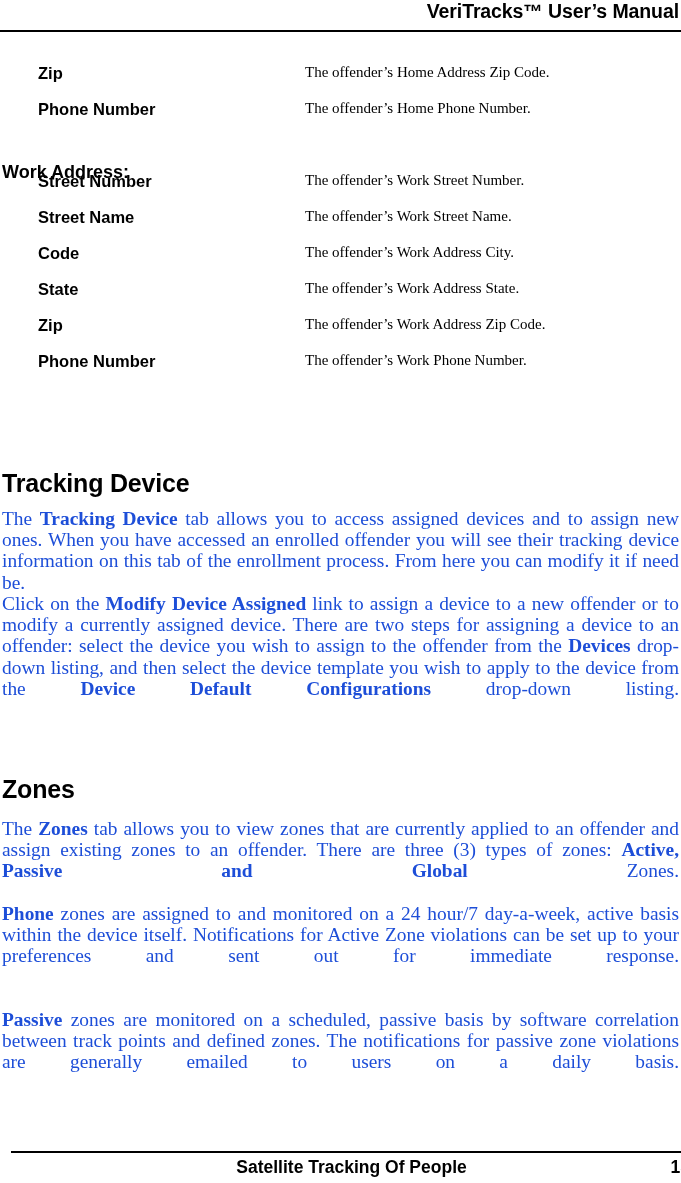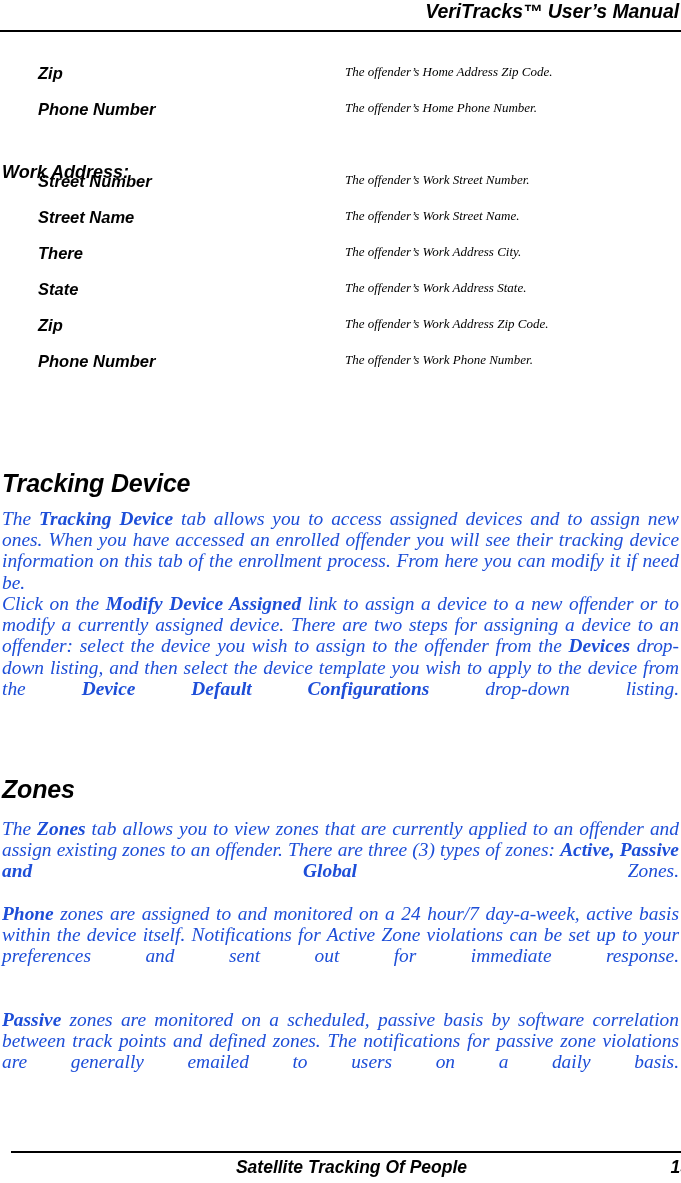--- a/index.html
+++ b/index.html
@@ -15,21 +15,20 @@
     color: #000000;
     font-family: "Liberation Serif", "DejaVu Serif", serif;
     -webkit-font-smoothing: none;
   }
 
   .page {
     position: absolute;
     left: 0; top: 0;
     width: 598px;
     height: 1183px;
-    font-style: italic;
   }
 
   
   .page-header {
     position: absolute;
     left: 0;
     top: 0;
     width: 681px;
     height: 31px;
   }
@@ -92,24 +91,23 @@
     font-size: 18px;
     line-height: 22px;
     white-space: nowrap;
     margin-top: 27px;
   }
   .def-desc {
     position: absolute;
     left: 303px;
     top: -1px;
     font-family: "Liberation Serif", "DejaVu Serif", serif;
-    font-size: 13px;
+    font-size: 15px;
     line-height: 22px;
     white-space: nowrap;
-    margin-left: 40px;
   }
 
   
   h2.section-heading {
     font-family: "Liberation Sans", "DejaVu Sans", sans-serif;
     font-weight: bold;
     font-size: 25px;
     line-height: 28px;
     margin: 0;
     padding: 0;
@@ -219,21 +217,21 @@
         </div>
         <div class="def-row">
           <div class="def-term">Street Number</div>
           <div class="def-desc">The offender’s Work Street Number.</div>
         </div>
         <div class="def-row">
           <div class="def-term">Street Name</div>
           <div class="def-desc">The offender’s Work Street Name.</div>
         </div>
         <div class="def-row">
-          <div class="def-term">There</div>
+          <div class="def-term">Code</div>
           <div class="def-desc">The offender’s Work Address City.</div>
         </div>
         <div class="def-row">
           <div class="def-term">State</div>
           <div class="def-desc">The offender’s Work Address State.</div>
         </div>
         <div class="def-row">
           <div class="def-term">Zip</div>
           <div class="def-desc">The offender’s Work Address Zip Code.</div>
         </div>

